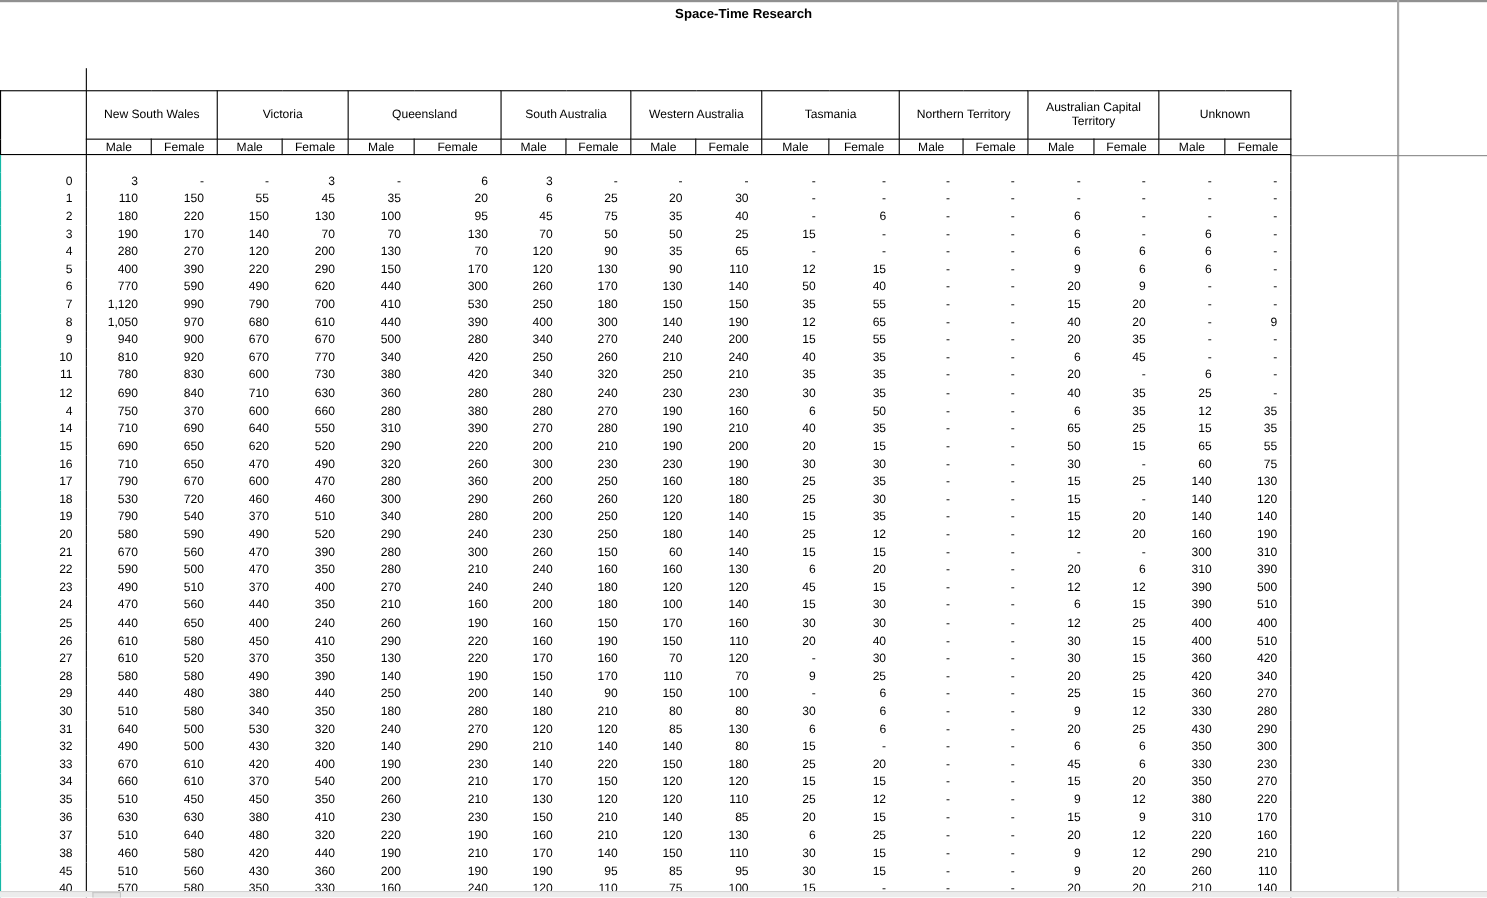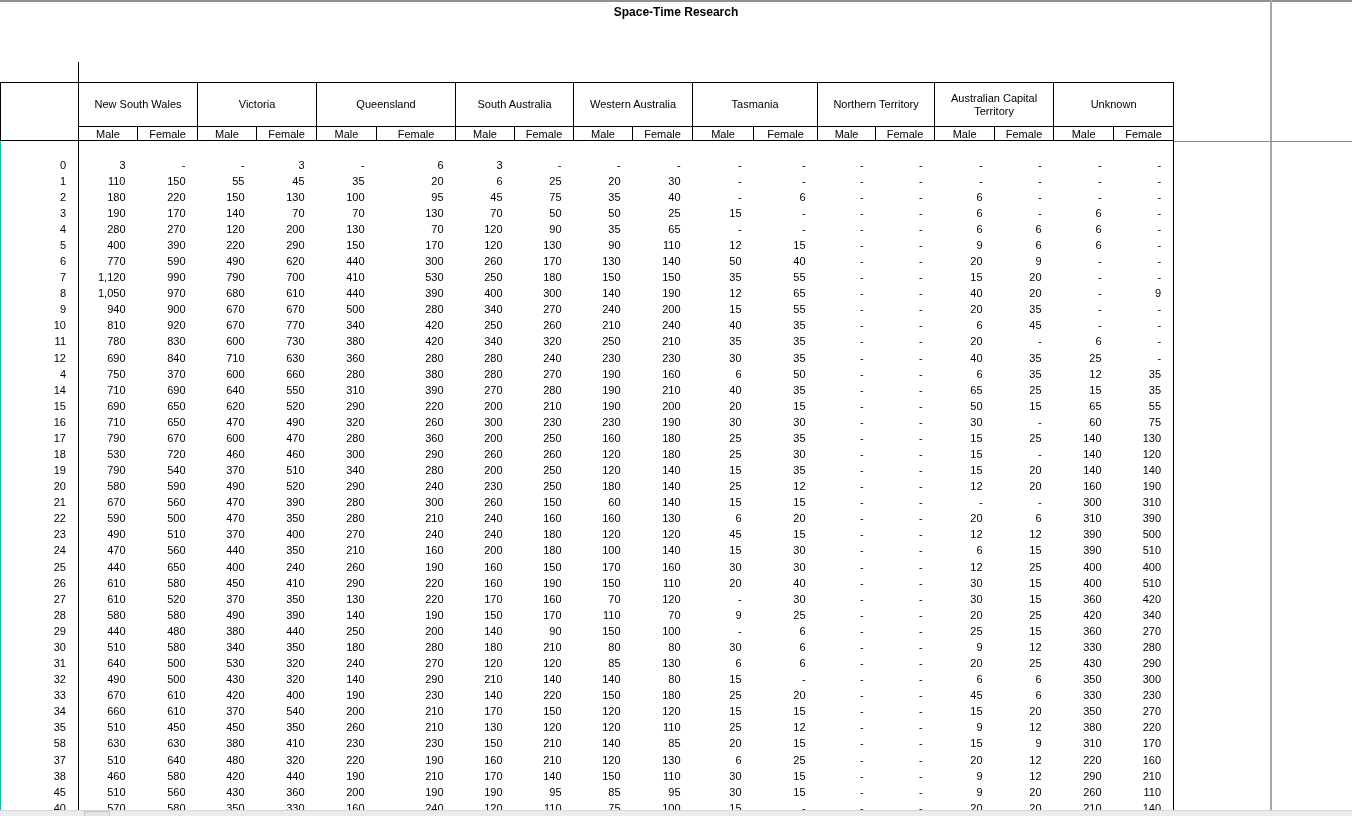--- a/index.html
+++ b/index.html
@@ -903,21 +903,21 @@
           <td class="num-cell">25</td>
           <td class="num-cell">12</td>
           <td class="num-cell">-</td>
           <td class="num-cell">-</td>
           <td class="num-cell">9</td>
           <td class="num-cell">12</td>
           <td class="num-cell">380</td>
           <td class="num-cell">220</td>
         </tr>
         <tr>
-          <td class="age-cell">58</td>
+          <td class="age-cell">36</td>
           <td class="num-cell">630</td>
           <td class="num-cell">630</td>
           <td class="num-cell">380</td>
           <td class="num-cell">410</td>
           <td class="num-cell">230</td>
           <td class="num-cell qld-f">230</td>
           <td class="num-cell">150</td>
           <td class="num-cell">210</td>
           <td class="num-cell">140</td>
           <td class="num-cell">85</td>

